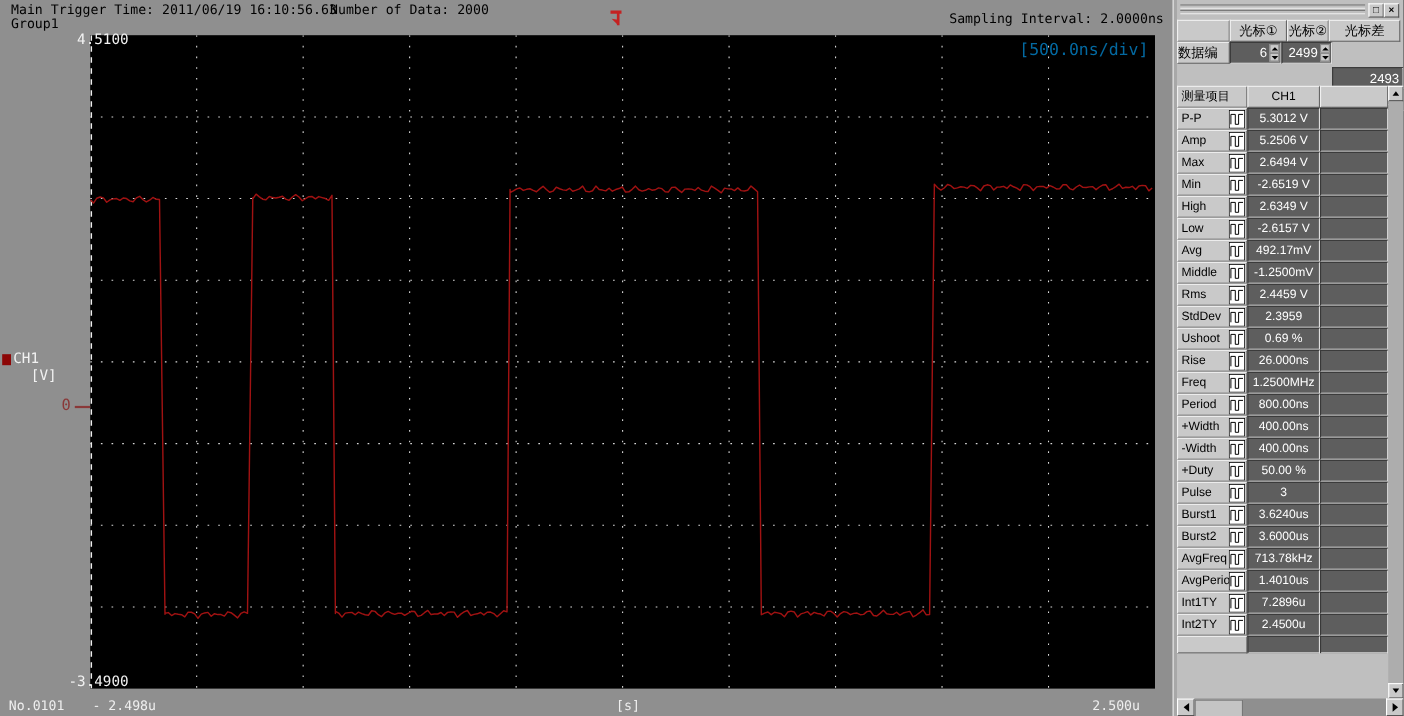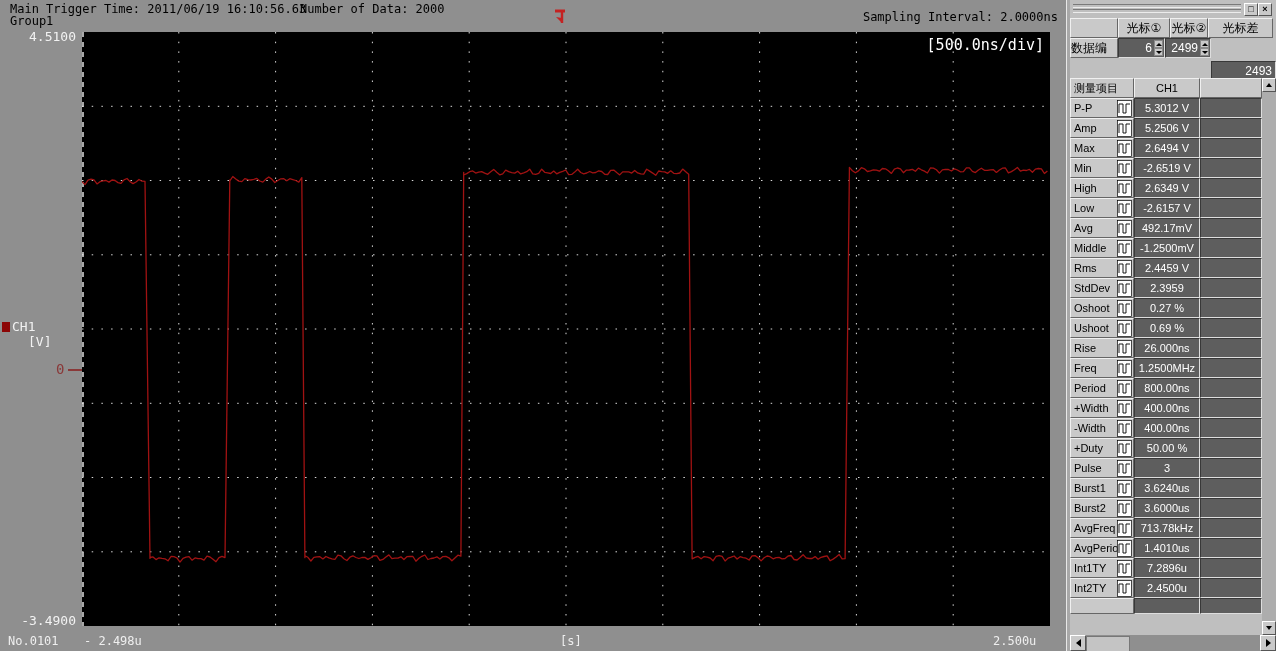--- a/index.html
+++ b/index.html
@@ -6,22 +6,22 @@
   #app{position:relative;width:1276px;height:651px;background:#8f8f8f;overflow:hidden;
        font-family:"DejaVu Sans Mono","Liberation Mono",monospace;}
   
   #topbar{position:absolute;left:0;top:0;width:1066px;height:30px;color:#000;font-size:12px;}
   #trig-line{position:absolute;left:10px;top:2px;white-space:pre;}
   #numdata{position:absolute;left:300px;top:2px;}
   #sampling{position:absolute;right:8px;top:10px;}
   #groupline{position:absolute;left:10px;top:14px;}
   #trigmark{position:absolute;left:552px;top:9px;width:16px;height:17px;}
   #plot{position:absolute;left:82px;top:32px;width:968px;height:594px;background:#000;}
-  #scalelabel{position:absolute;right:6px;top:4px;color:#ffffff;font-size:15px;}
-  .axlab{position:absolute;color:#f2f2f2;font-size:13px;}
+  #scalelabel{position:absolute;right:6px;top:4px;color:#0369a1;font-size:15px;}
+  .axlab{position:absolute;color:#f2f2f2;font-size:13px;padding-left:41px;}
   #ymax{top:29px;left:0;width:76px;text-align:right;}
   #ymin{top:613px;left:0;width:76px;text-align:right;}
   #chblock{position:absolute;left:2px;top:319px;color:#f2f2f2;font-size:13px;}
   #chname{display:flex;align-items:center;gap:2px;}
   #chsq{width:8px;height:10px;background:#8c0606;display:inline-block;}
   #chunit{margin-left:26px;}
   #zerolab{position:absolute;left:56px;top:361px;color:#8a3838;font-size:14px;}
   #zerodash{position:absolute;left:68px;top:369px;width:14px;height:2px;background:#8a3838;}
   #bottombar{position:absolute;left:0;top:632px;width:1066px;height:19px;color:#efefef;font-size:12px;}
   #recno{position:absolute;left:8px;top:2px;}
@@ -253,28 +253,20 @@
         </div>
         <div class="mrow">
           <div class="mcell cellR mlabel">StdDev<svg class="micon" width="15" height="17" viewBox="0 0 15 17">
               <rect x="0.5" y="0.5" width="14" height="16" fill="#fff" stroke="#000" stroke-width="0.7"></rect>
               <path d="M2 13 L2 4 L6 4 L6 13 L9 13 L9 4 L13 4" fill="none" stroke="#000" stroke-width="0.9"></path>
             </svg></div>
           <div class="mcell cellD mvalue">2.3959</div>
           <div class="mcell cellD mblank"></div>
         </div>
         <div class="mrow">
-          <div class="mcell cellR mlabel">Oshoot<svg class="micon" width="15" height="17" viewBox="0 0 15 17">
-              <rect x="0.5" y="0.5" width="14" height="16" fill="#fff" stroke="#000" stroke-width="0.7"></rect>
-              <path d="M2 13 L2 4 L6 4 L6 13 L9 13 L9 4 L13 4" fill="none" stroke="#000" stroke-width="0.9"></path>
-            </svg></div>
-          <div class="mcell cellD mvalue">0.27 %</div>
-          <div class="mcell cellD mblank"></div>
-        </div>
-        <div class="mrow">
           <div class="mcell cellR mlabel">Ushoot<svg class="micon" width="15" height="17" viewBox="0 0 15 17">
               <rect x="0.5" y="0.5" width="14" height="16" fill="#fff" stroke="#000" stroke-width="0.7"></rect>
               <path d="M2 13 L2 4 L6 4 L6 13 L9 13 L9 4 L13 4" fill="none" stroke="#000" stroke-width="0.9"></path>
             </svg></div>
           <div class="mcell cellD mvalue">0.69 %</div>
           <div class="mcell cellD mblank"></div>
         </div>
         <div class="mrow">
           <div class="mcell cellR mlabel">Rise<svg class="micon" width="15" height="17" viewBox="0 0 15 17">
               <rect x="0.5" y="0.5" width="14" height="16" fill="#fff" stroke="#000" stroke-width="0.7"></rect>

